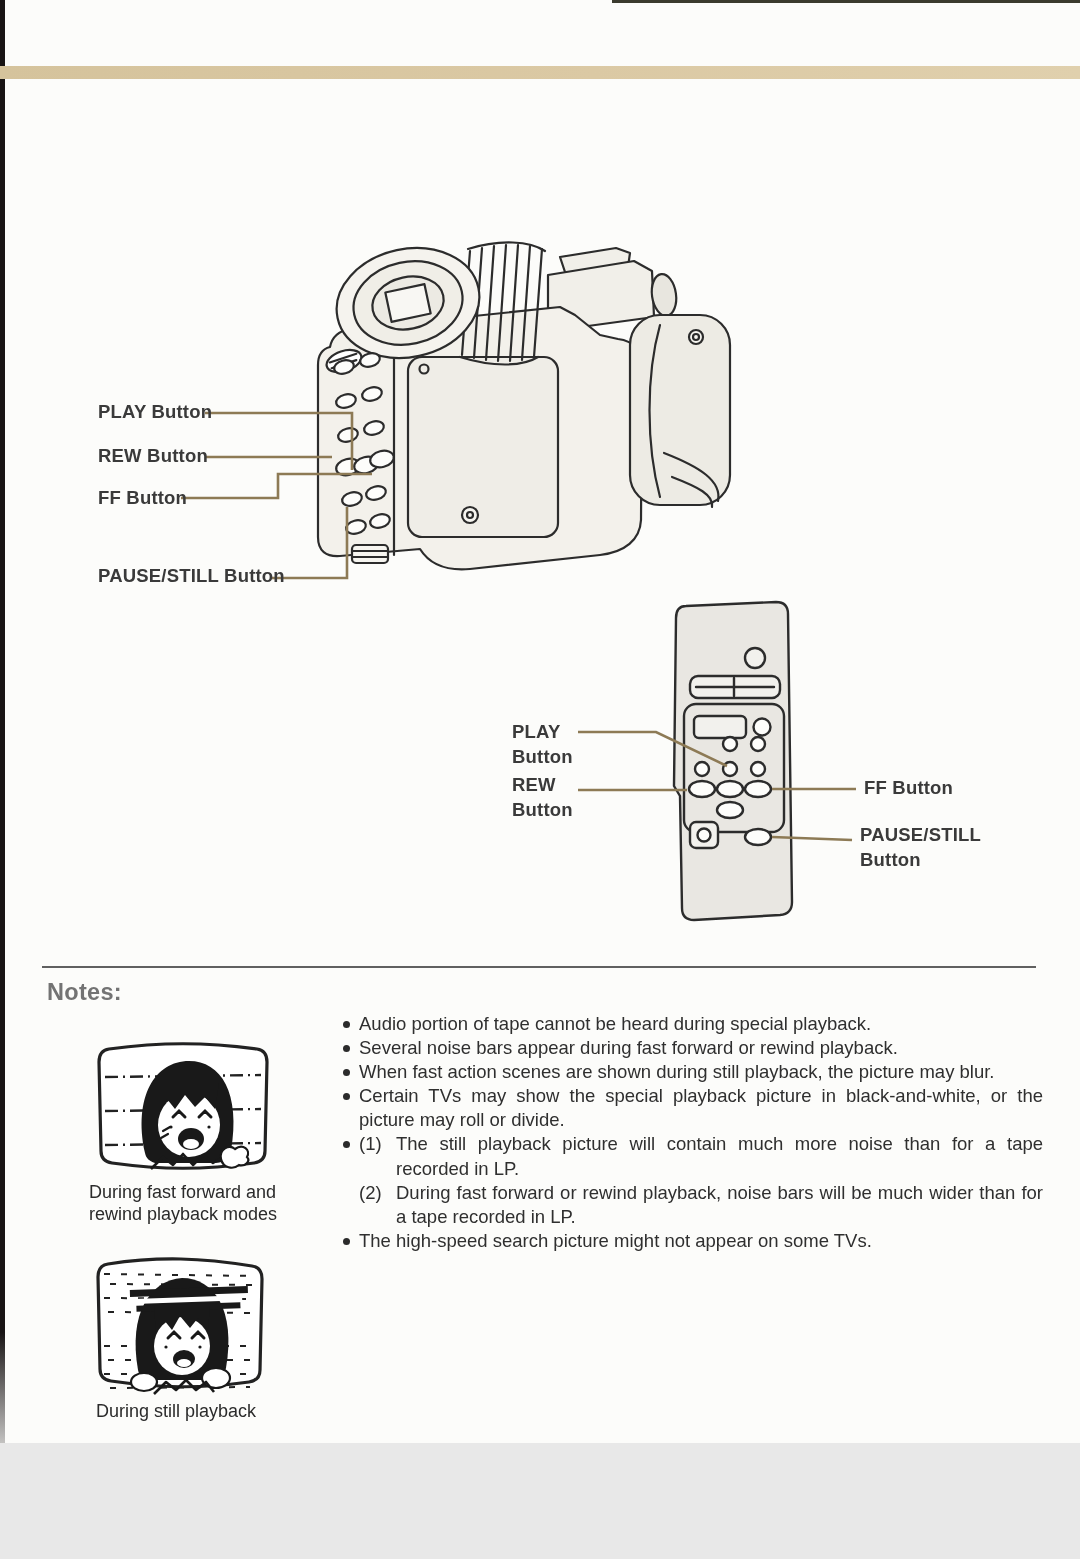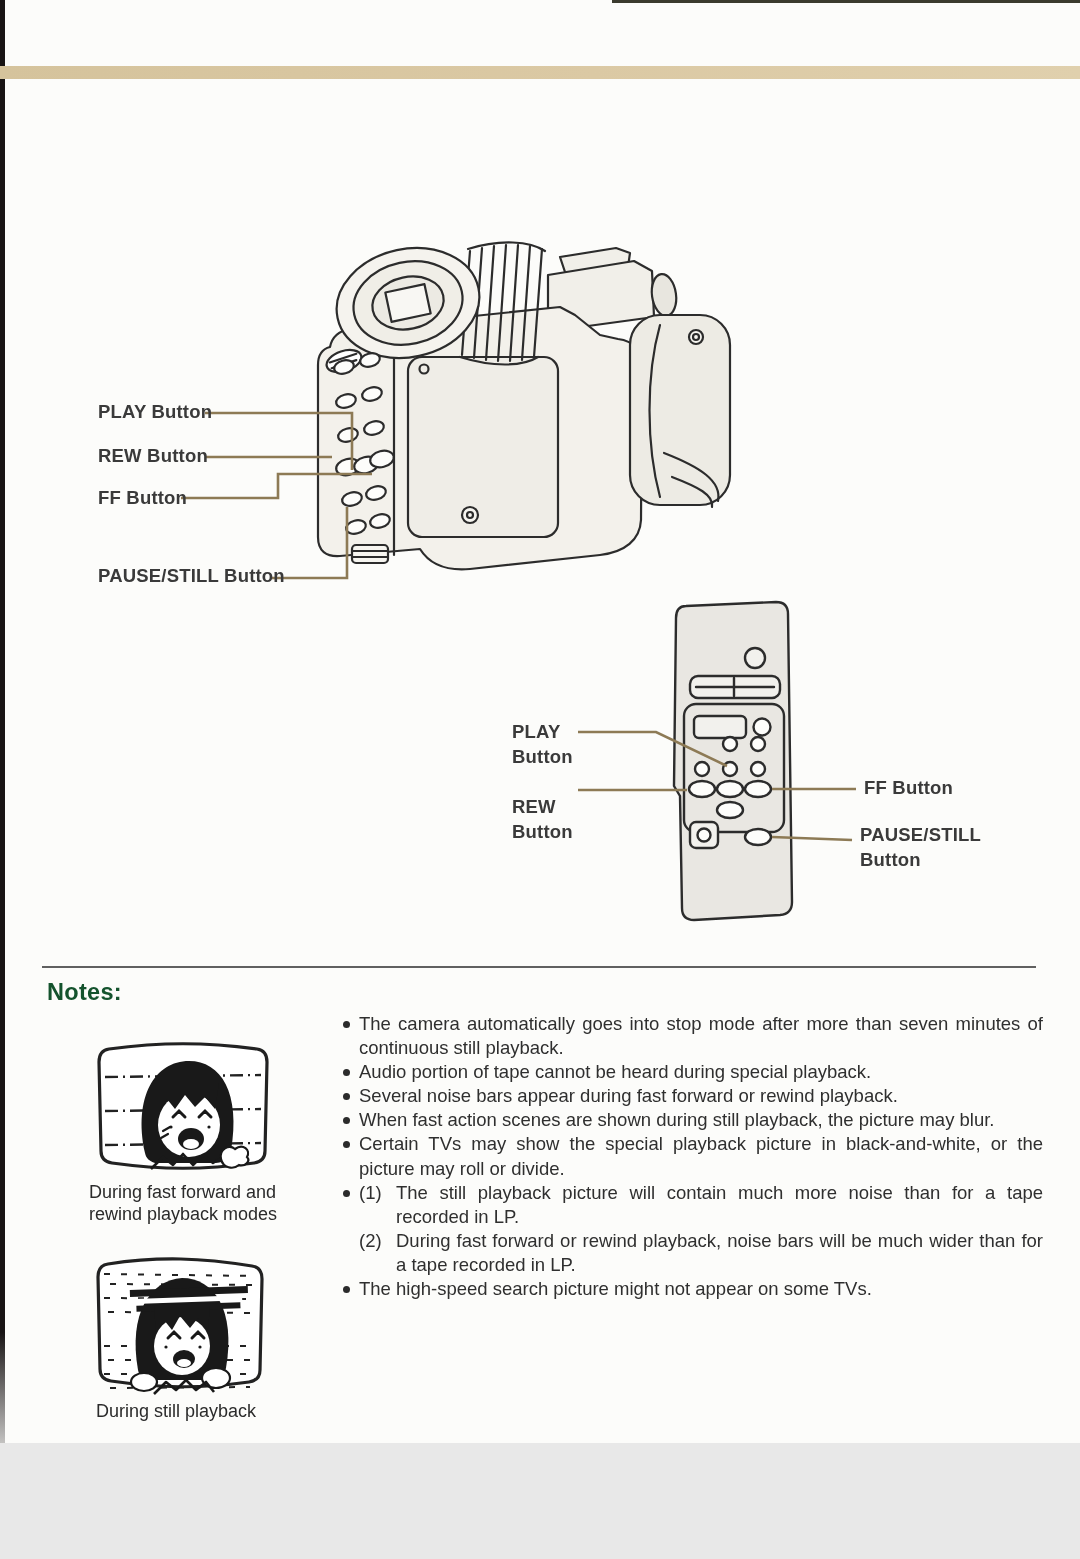--- a/index.html
+++ b/index.html
@@ -16,21 +16,21 @@
   
   .camcorder-svg{position:absolute;left:0;top:215px;width:1080px;height:400px;}
   .remote-svg{position:absolute;left:490px;top:590px;width:520px;height:345px;}
   
   .dlabel{position:absolute;font-size:18.5px;font-weight:bold;color:#3a3a3a;
           line-height:20px;letter-spacing:.2px;white-space:nowrap;}
   .dlabel span{display:block;line-height:25px;}
   
   .notes-divider{position:absolute;left:42px;top:966px;width:994px;height:2px;background:#606060;}
   .notes-heading{position:absolute;left:47px;top:979px;margin:0;font-size:23.5px;
-                 font-weight:bold;color:#14532d;letter-spacing:.3px;}
+                 font-weight:bold;color:#737373;letter-spacing:.3px;}
   .tv1{position:absolute;left:93px;top:1037px;width:180px;height:142px;}
   .tv2{position:absolute;left:90px;top:1250px;width:180px;height:150px;}
   .caption{position:absolute;font-size:18px;line-height:21.5px;color:#2b2b2b;white-space:nowrap;}
   .caption span{display:block;}
   .notes-list{position:absolute;left:341px;top:1012px;width:702px;margin:0;padding:0;
               list-style:none;font-size:18.5px;line-height:24.1px;text-align:justify;color:#2f2f2f;}
   .notes-list li{position:relative;padding-left:18px;}
   .notes-list li::before{content:"";position:absolute;left:2px;top:9px;width:7px;height:7px;
               border-radius:50%;background:#2b2b2b;}
   .subitem{display:flex;}
@@ -153,21 +153,21 @@
       <path d="M88,200 H197"></path>
       <path d="M282,199 H366"></path>
       <path d="M282,247 L362,250"></path>
     </g>
   </svg>
 
   <div class="dlabel" style="left:512px;top:719px">
     <span>PLAY</span>
     <span>Button</span>
   </div>
-  <div class="dlabel" style="left:512px;top:794px">
+  <div class="dlabel" style="left:512px;top:772px">
     <span>REW</span>
     <span>Button</span>
   </div>
   <div class="dlabel" style="left:864px;top:778px">FF Button</div>
   <div class="dlabel" style="left:860px;top:822px">
     <span>PAUSE/STILL</span>
     <span>Button</span>
   </div>
 
   <div class="notes-divider"></div>
@@ -223,23 +223,20 @@
     <ellipse cx="94" cy="109" rx="11" ry="9" fill="#191919"></ellipse>
     <ellipse cx="94" cy="113" rx="7" ry="4" fill="#fff"></ellipse>
     <ellipse cx="54" cy="132" rx="13" ry="9" fill="#fff" stroke="#191919" stroke-width="2.2"></ellipse>
     <ellipse cx="126" cy="128" rx="14" ry="10" fill="#fff" stroke="#191919" stroke-width="2.2"></ellipse>
     <path d="M64,144 L76,132 L86,140 L96,130 L106,140 L116,132 L124,142" stroke="#191919" stroke-width="2.6" fill="none" stroke-linejoin="round"></path>
   </svg>
   <div class="caption" style="left:96px;top:1401px">During still playback</div>
 
   <ul class="notes-list">
     <li>
-      <span>The camera automatically goes into stop mode after more than seven minutes of continuous still playback.</span>
-    </li>
-    <li>
       <span>Audio portion of tape cannot be heard during special playback.</span>
     </li>
     <li>
       <span>Several noise bars appear during fast forward or rewind playback.</span>
     </li>
     <li>
       <span>When fast action scenes are shown during still playback, the picture may blur.</span>
     </li>
     <li>
       <span>Certain TVs may show the special playback picture in black-and-white, or the picture may roll or divide.</span>

